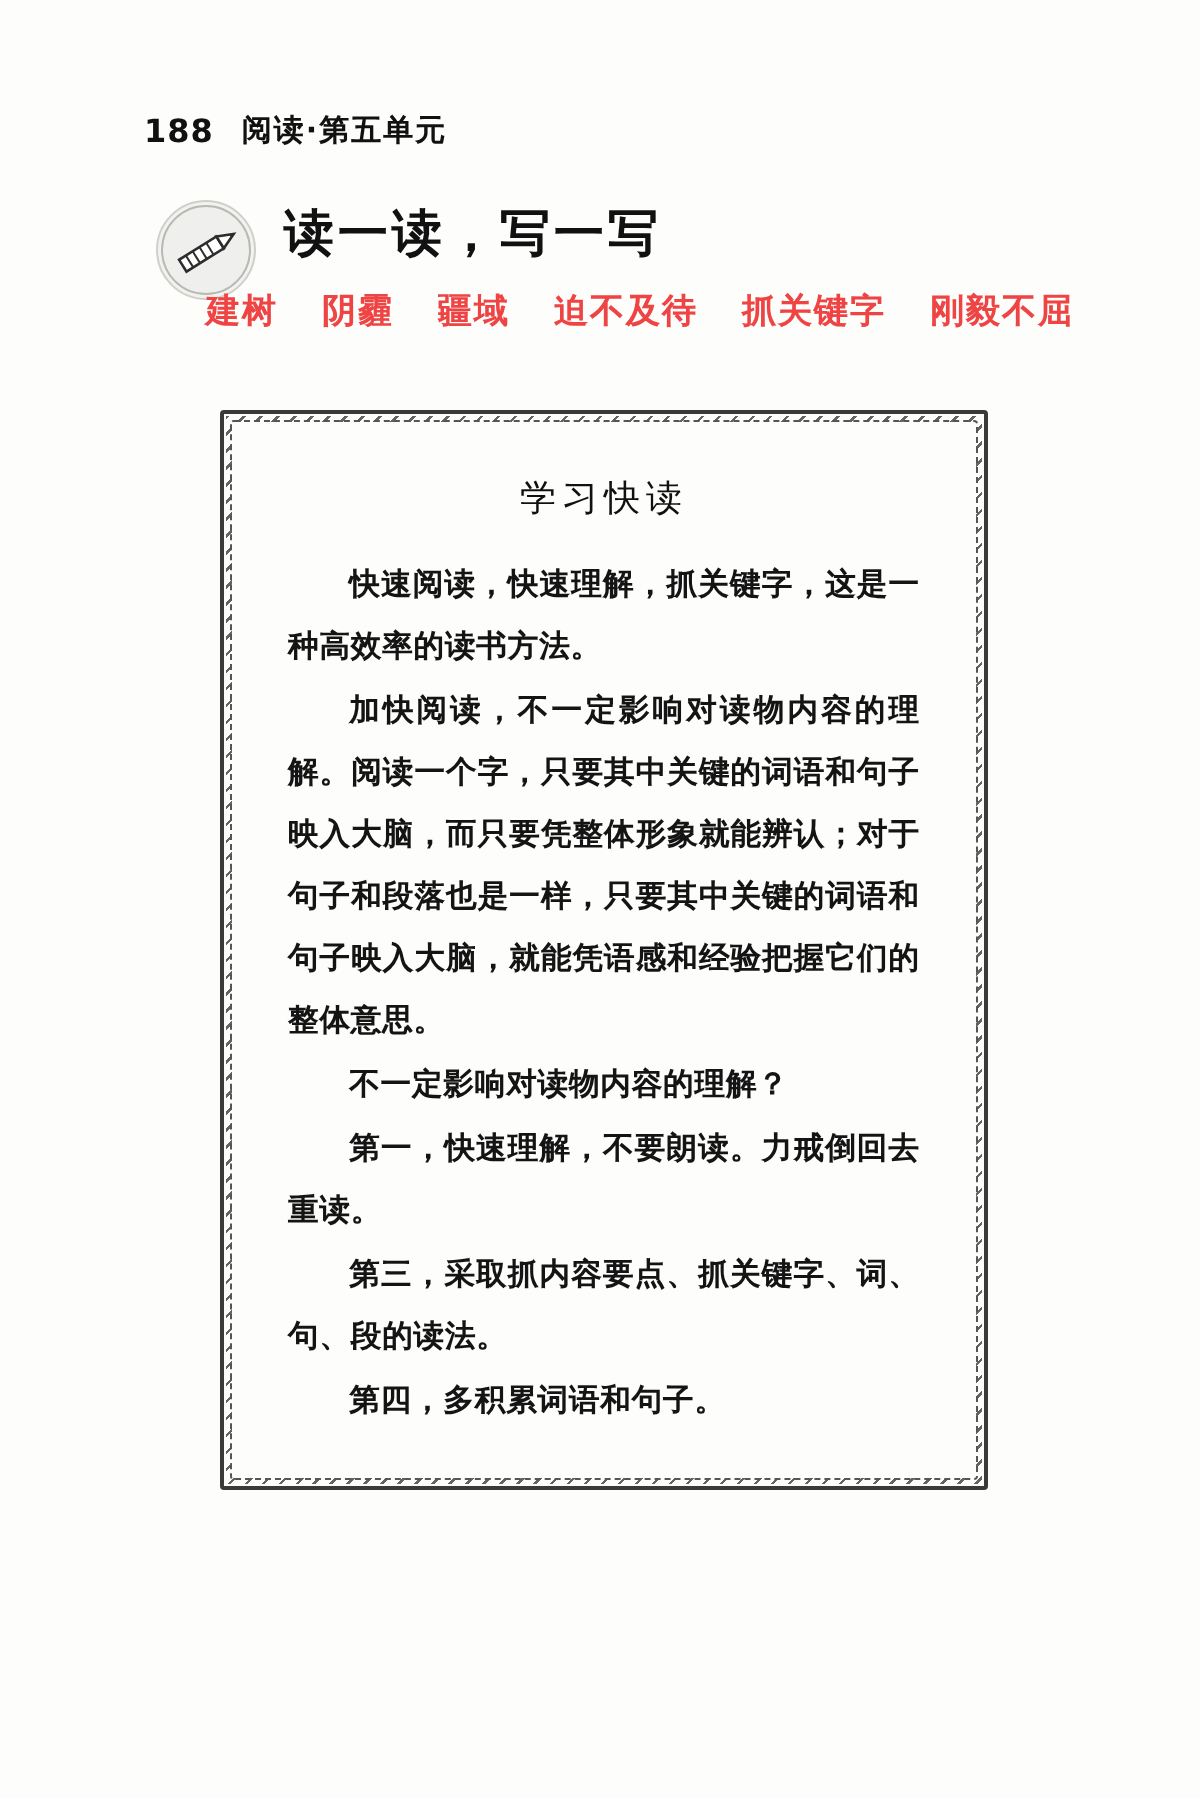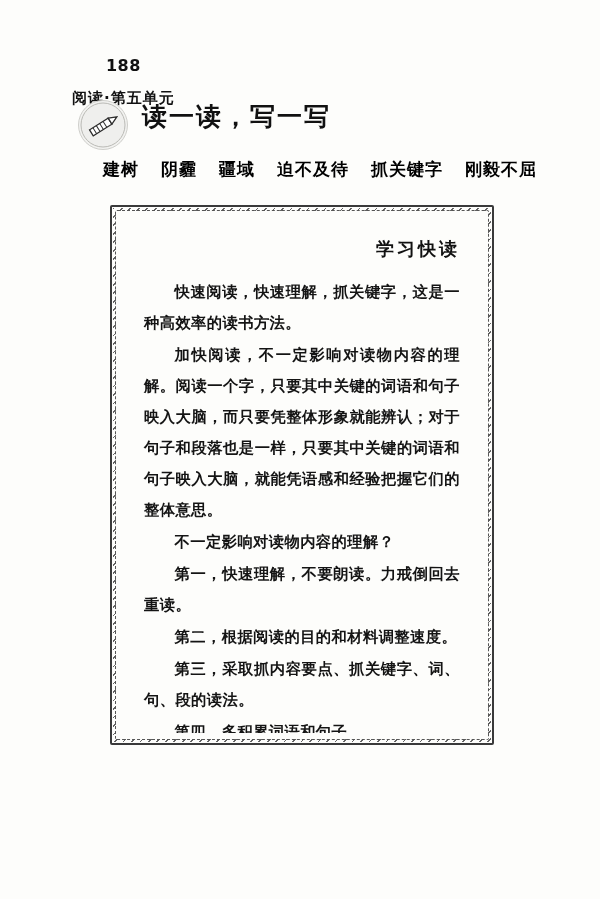--- a/index.html
+++ b/index.html
@@ -24,23 +24,22 @@
     height: 899px;
     background: #fdfdfb;
   }
 
   
   .page-header {
     position: absolute;
     left: 72px;
     top: 56px;
     display: flex;
-    align-items: center;
+    align-items: flex-start;
     gap: 14px;
-    flex-direction: column;
   }
   .page-number {
     font-size: 16px;
     font-weight: bold;
     letter-spacing: 0.5px;
     color: #111;
   }
   .header-title {
     font-size: 15px;
     font-weight: bold;
@@ -73,27 +72,27 @@
     font-size: 25px;
     font-weight: bold;
     letter-spacing: 2px;
     color: #111;
   }
 
   
   .word-list {
     position: absolute;
     left: 103px;
-    top: 158px;
+    top: 144px;
     display: flex;
     gap: 22px;
     font-size: 17px;
     font-weight: bold;
     letter-spacing: 1px;
-    color: #000000;
+    color: #ef4444;
   }
   .word-list .word { white-space: nowrap; }
 
   
   .box {
     position: absolute;
     left: 110px;
     top: 205px;
     width: 384px;
     height: 540px;
@@ -129,23 +128,23 @@
   }
 
   .box-inner {
     position: absolute;
     inset: 12px;
     padding: 14px 22px 10px 22px;
     box-sizing: border-box;
     overflow: hidden;
   }
   .box-title {
-    text-align: right;
+    text-align: center;
     font-size: 18px;
-    font-weight: bold;
+    font-weight: normal;
     letter-spacing: 3px;
     color: #111;
     margin: 6px 0 16px 0;
   }
   .box-p {
     font-size: 15.3px;
     line-height: 31px;
     text-indent: 2em;
     margin: 0 0 1px 0;
     color: #141414;
@@ -205,21 +204,20 @@
     <div class="box-border-outer"></div>
     <div class="box-zig"></div>
     <div class="box-border-inner"></div>
 
     <div class="box-inner">
       <div class="box-title">学习快读</div>
       <p class="box-p">快速阅读，快速理解，抓关键字，这是一种高效率的读书方法。</p>
       <p class="box-p">加快阅读，不一定影响对读物内容的理解。阅读一个字，只要其中关键的词语和句子映入大脑，而只要凭整体形象就能辨认；对于句子和段落也是一样，只要其中关键的词语和句子映入大脑，就能凭语感和经验把握它们的整体意思。</p>
       <p class="box-p">不一定影响对读物内容的理解？</p>
       <p class="box-p">第一，快速理解，不要朗读。力戒倒回去重读。</p>
-      <p class="box-p">第二，根据阅读的目的和材料调整速度。</p>
       <p class="box-p">第三，采取抓内容要点、抓关键字、词、句、段的读法。</p>
       <p class="box-p">第四，多积累词语和句子。</p>
 
     </div>
   </div>
 
   <div class="page-footer"></div>
 </div>
 
 </body></html>

